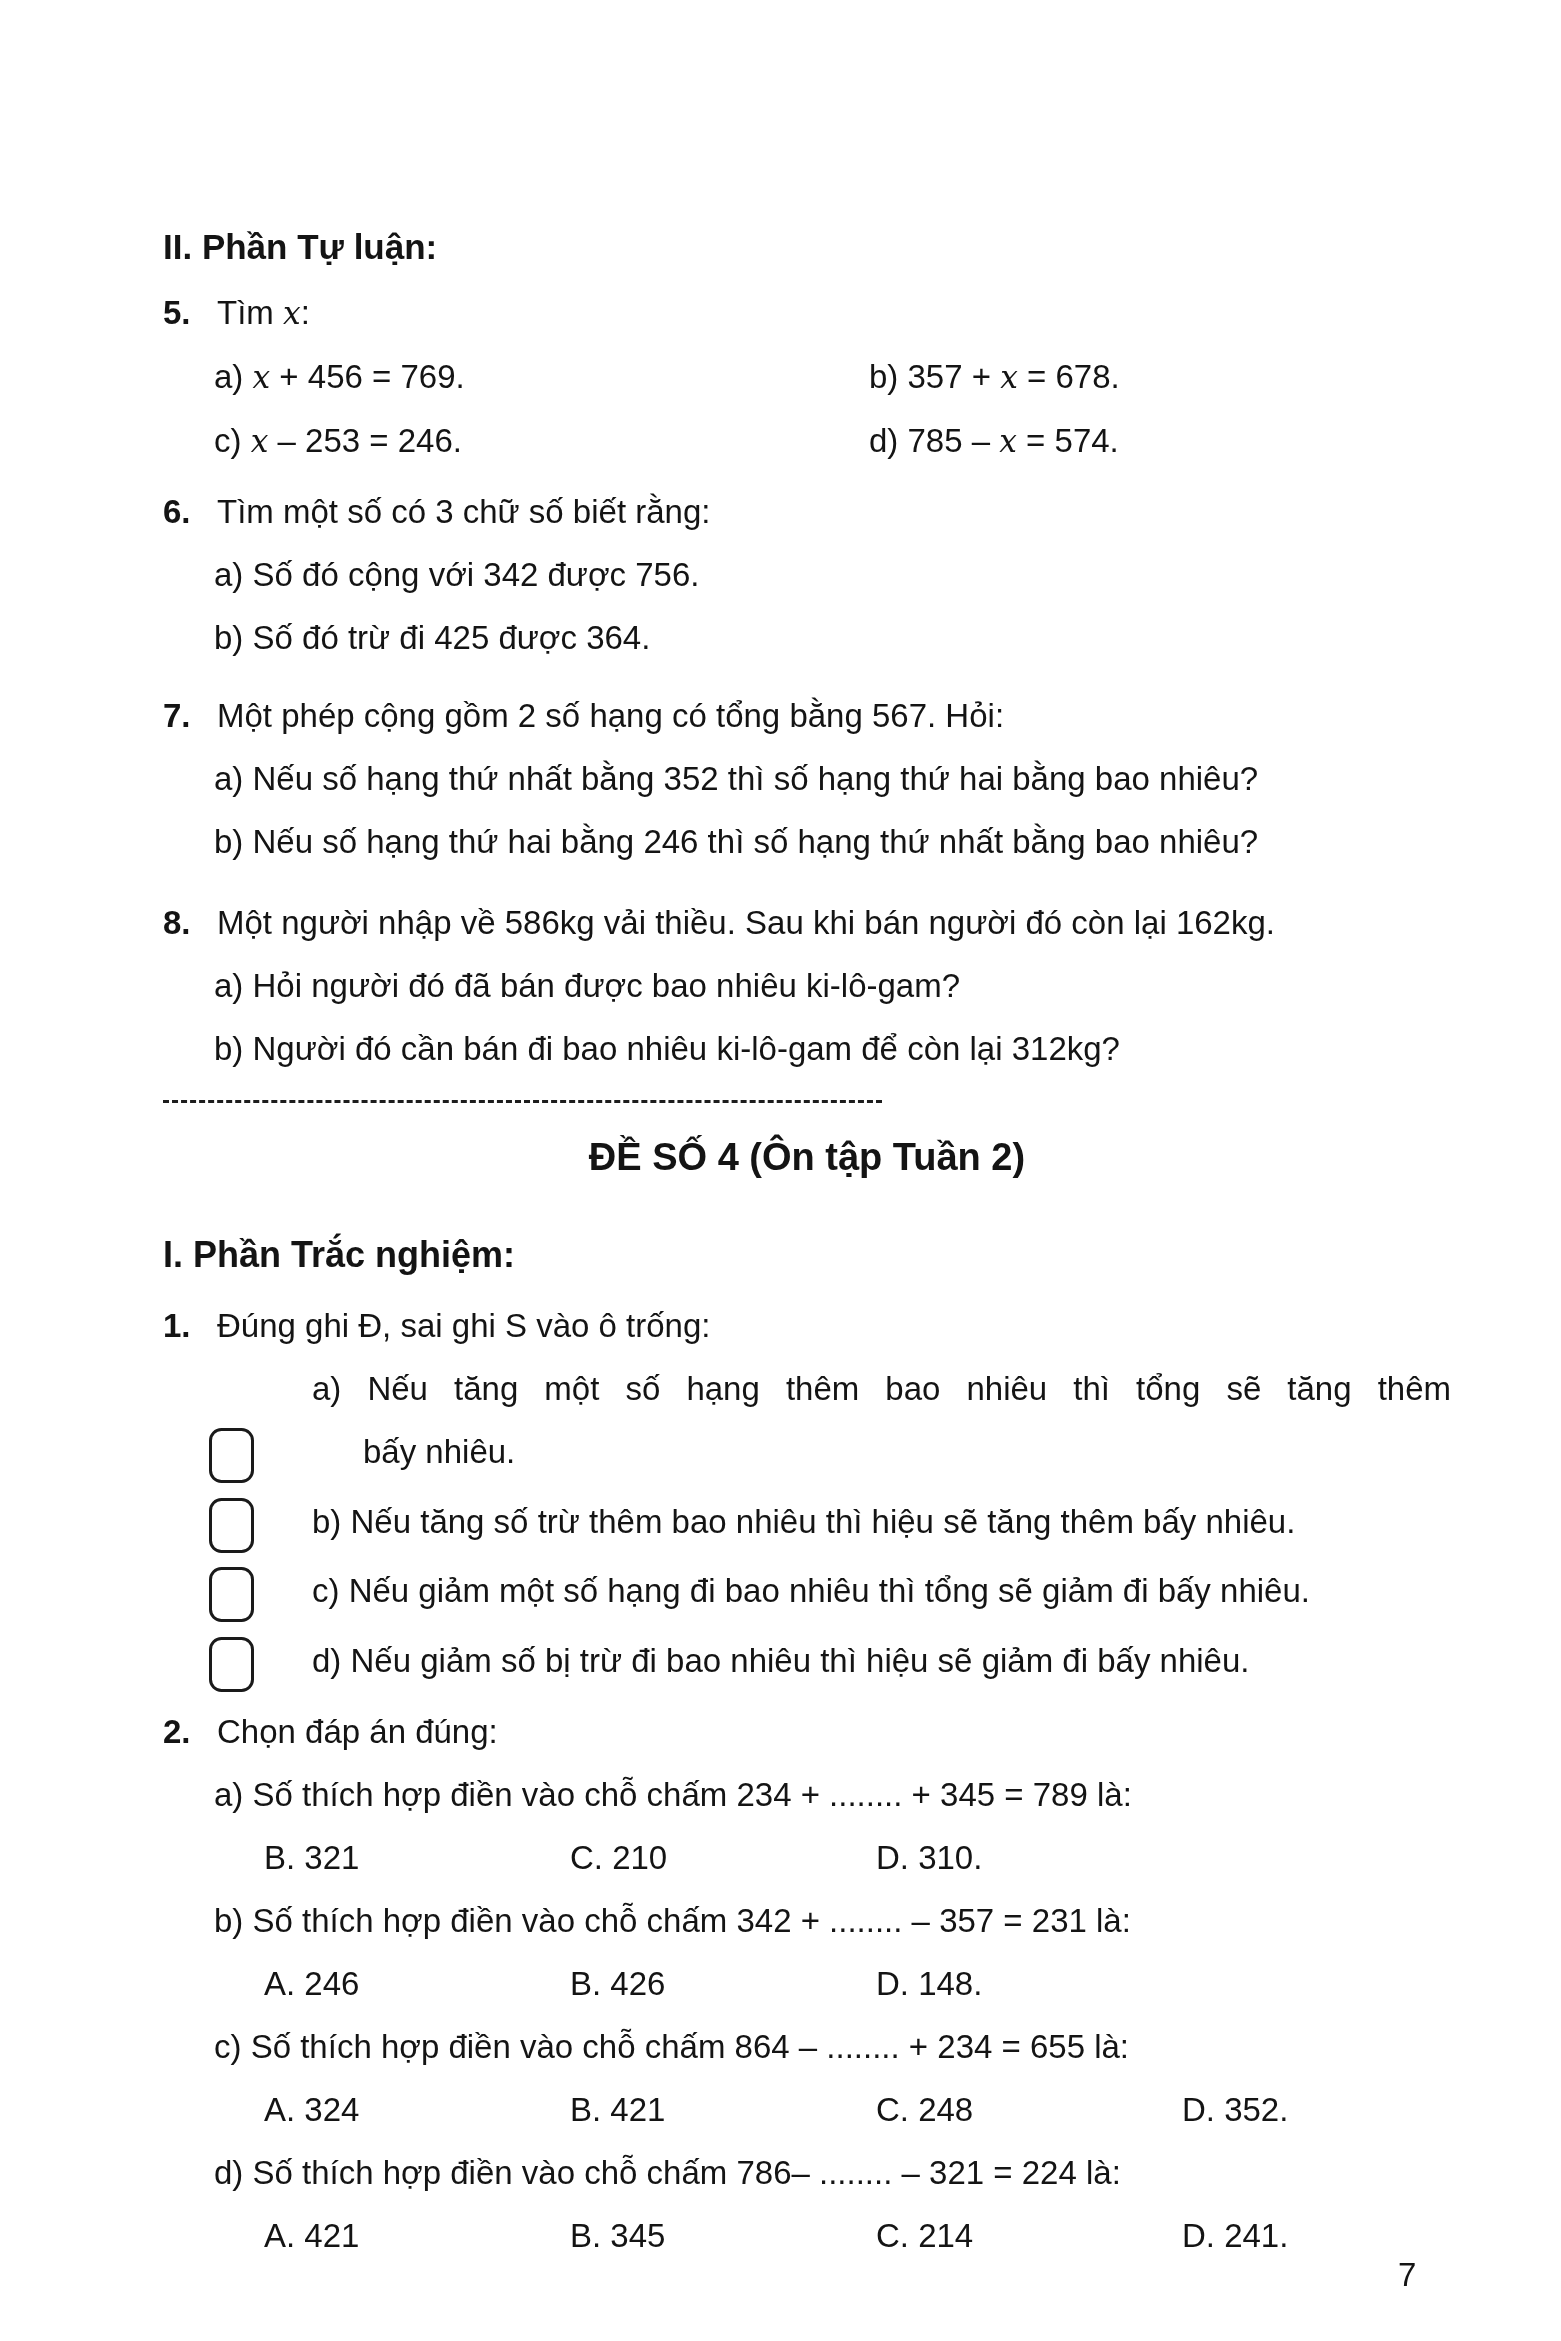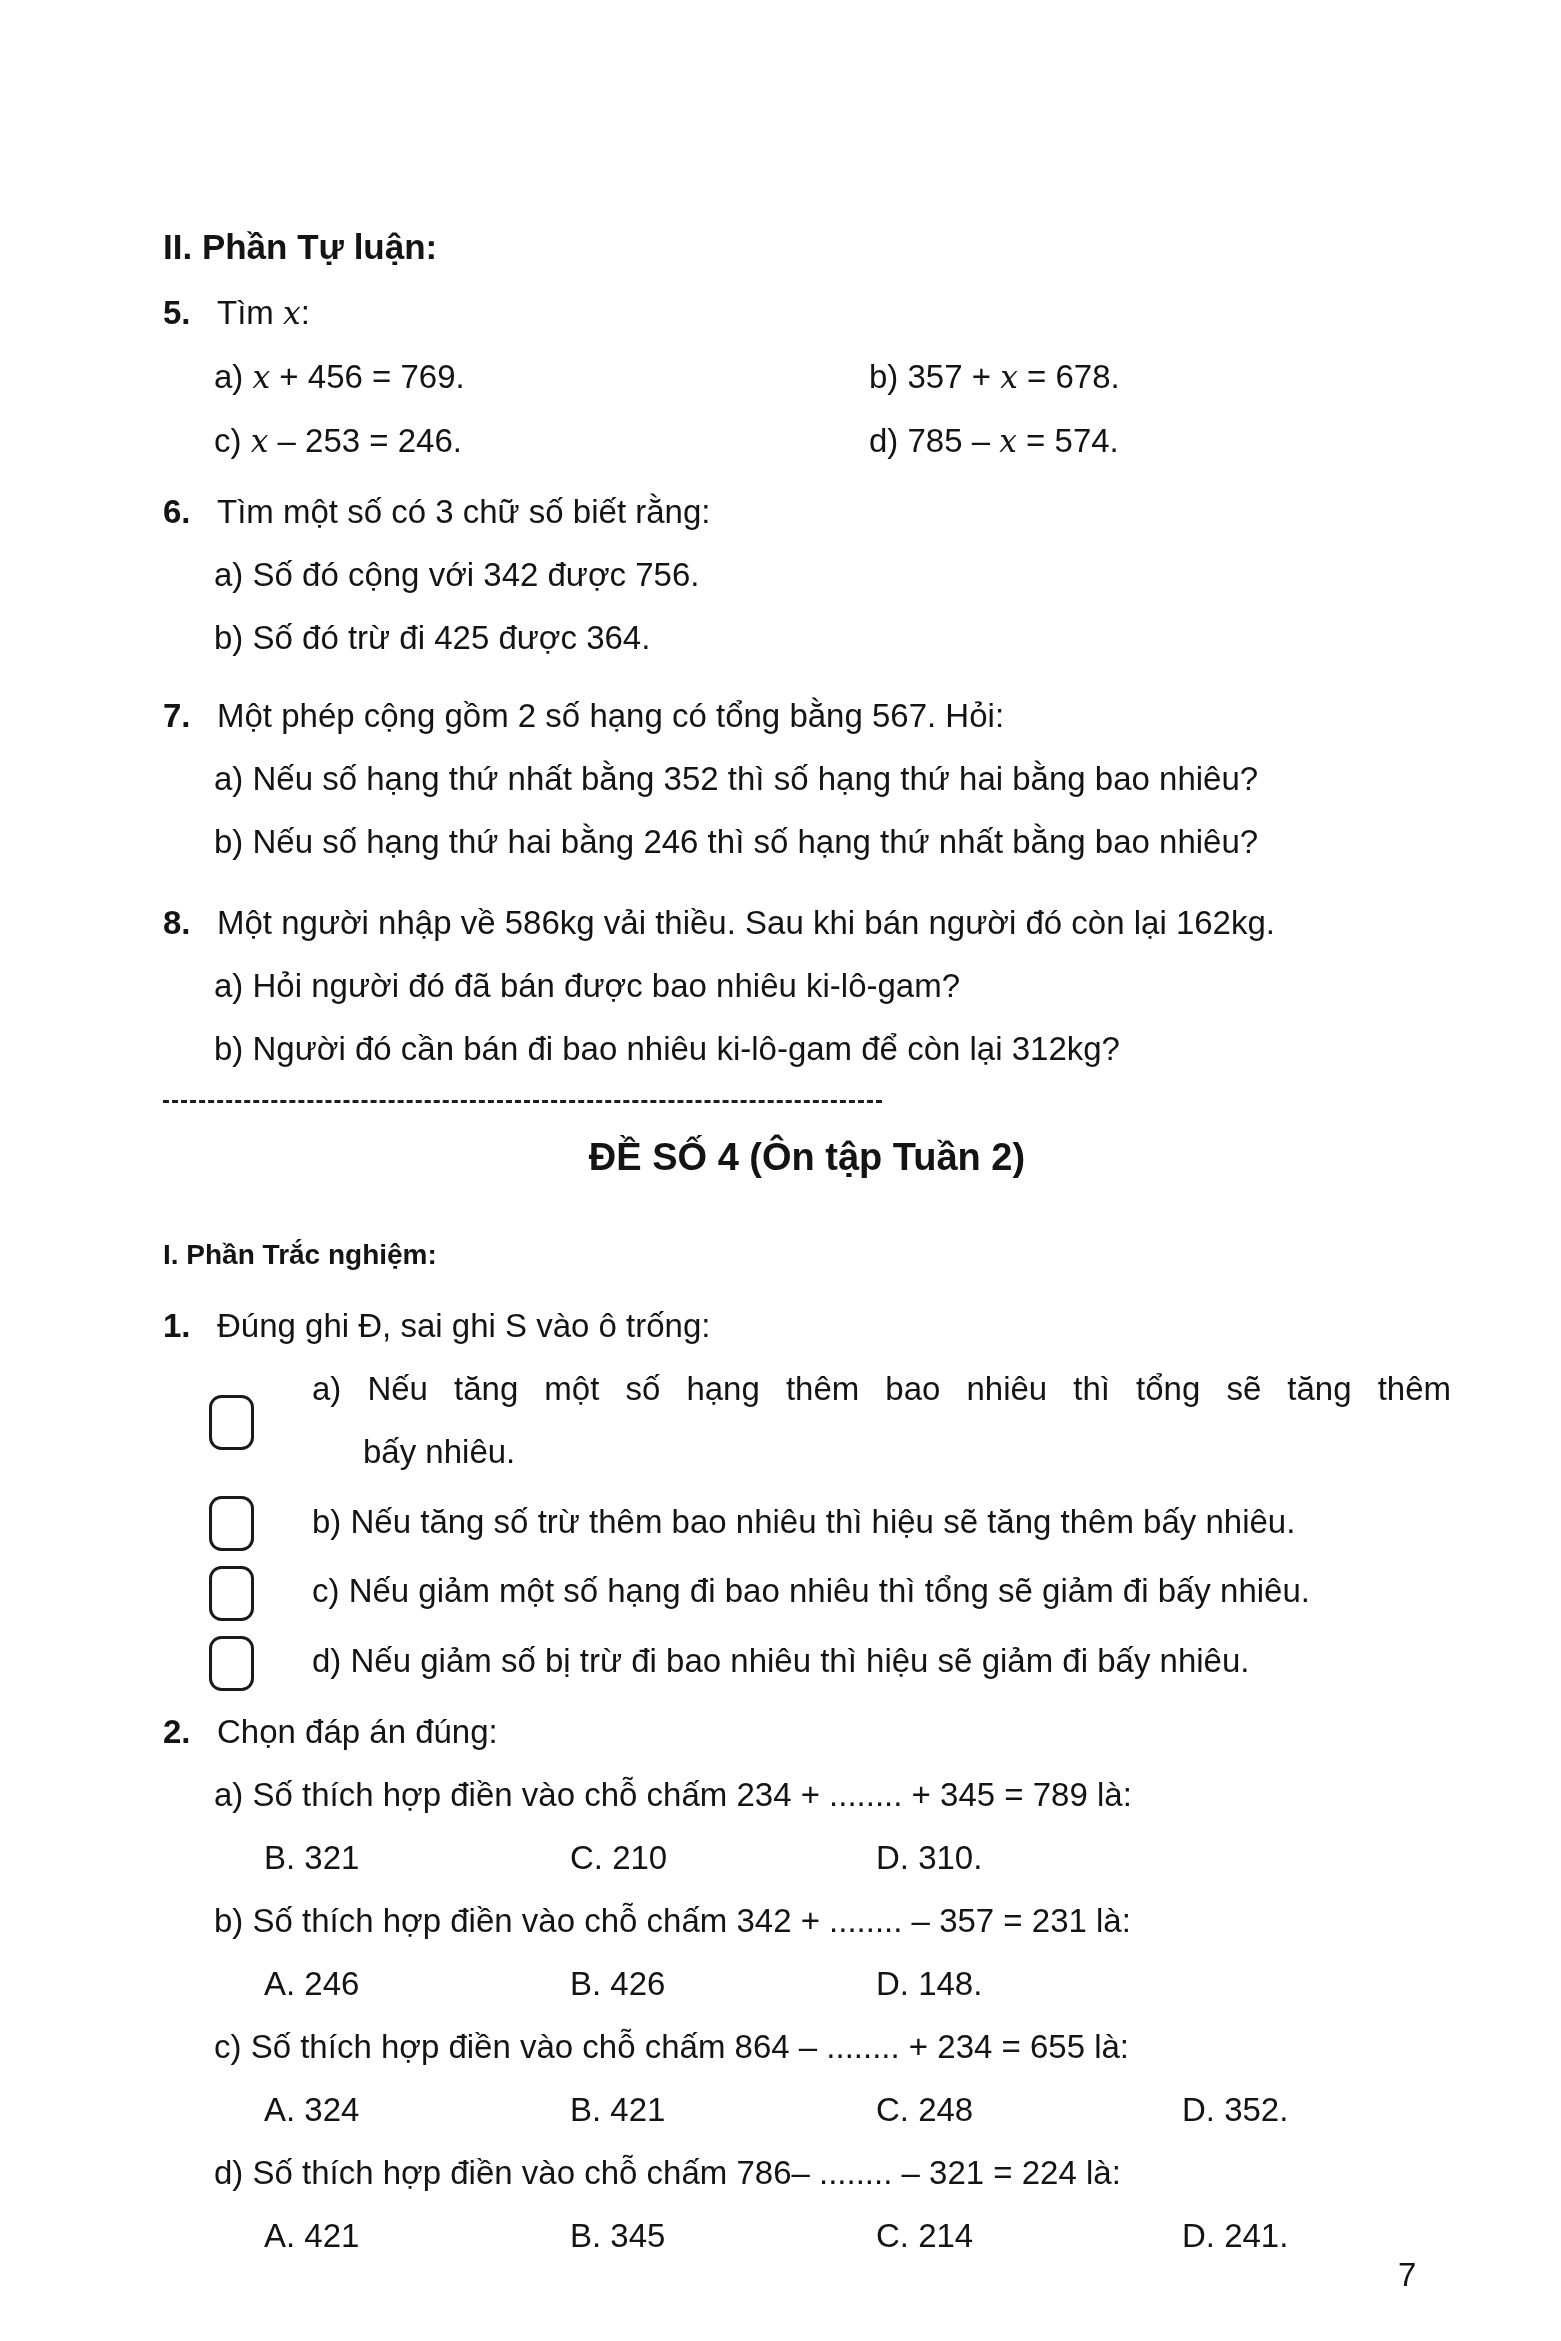--- a/index.html
+++ b/index.html
@@ -9,37 +9,37 @@
     font-family:"Liberation Sans","DejaVu Sans",sans-serif;
     font-size:33px; color:#141414;
     -webkit-font-smoothing:antialiased;
   }
   .page {
     position:relative; width:1561px; height:2342px; overflow:hidden;
     padding:178px 110px 0 163px; background:#ffffff;margin-top:34px;
   }
   .line { line-height:63px; white-space:nowrap; }
   .head2 { font-weight:700; font-size:35px; line-height:69px; white-space:nowrap; }
-  .sec-head { font-weight:700; font-size:28px; line-height:79px; margin-top:16.5px; white-space:nowrap; }
+  .sec-head { font-weight:700; font-size:36px; line-height:79px; margin-top:16.5px; white-space:nowrap; }
   .center-title { text-align:center; font-weight:700; font-size:38px; line-height:83px; margin-top:13.2px; white-space:nowrap; }
   .qrow { display:flex; }
   .qnum { flex:0 0 54px; font-weight:700; }
   .qtext-bold { font-weight:400; }
   .item { padding-left:51px; }
   .vx { font-family:"DejaVu Serif","Liberation Serif",serif; font-style:italic; font-size:0.95em; }
   .q5-grid { display:grid; grid-template-columns:655px 1fr; padding-left:51px; }
   .mt8  { margin-top:6.6px; }
   .mt10 { margin-top:8.3px; }
   .mt18 { margin-top:15px; }
   .mt22 { margin-top:18px; }
   .divider {
     width:719px; height:0; border-top:3.3px dashed #1d1d1d;
     margin:20px 0 13.2px 0;
   }
-  .cbrow { display:flex; align-items:center; margin-left:46px; }
+  .cbrow { display:flex; align-items:flex-end; margin-left:46px; }
   .cbox {
     flex:0 0 45px; width:45px; height:55px; margin-top:5px;
     border:3.3px solid #1a1a1a; border-radius:12.4px; background:#ffffff;
   }
   .cbtext { margin-left:58px; line-height:63px; }
   .cbtext.wide { width:1140px; white-space:normal; }
   .jfull { text-align:justify; text-align-last:justify; line-height:63px; }
   .l2 { padding-left:51px; line-height:63px; }
   .cb-single { white-space:nowrap; }
   .opts { display:grid; grid-template-columns:306px 306px 306px 1fr; padding-left:101px; }

